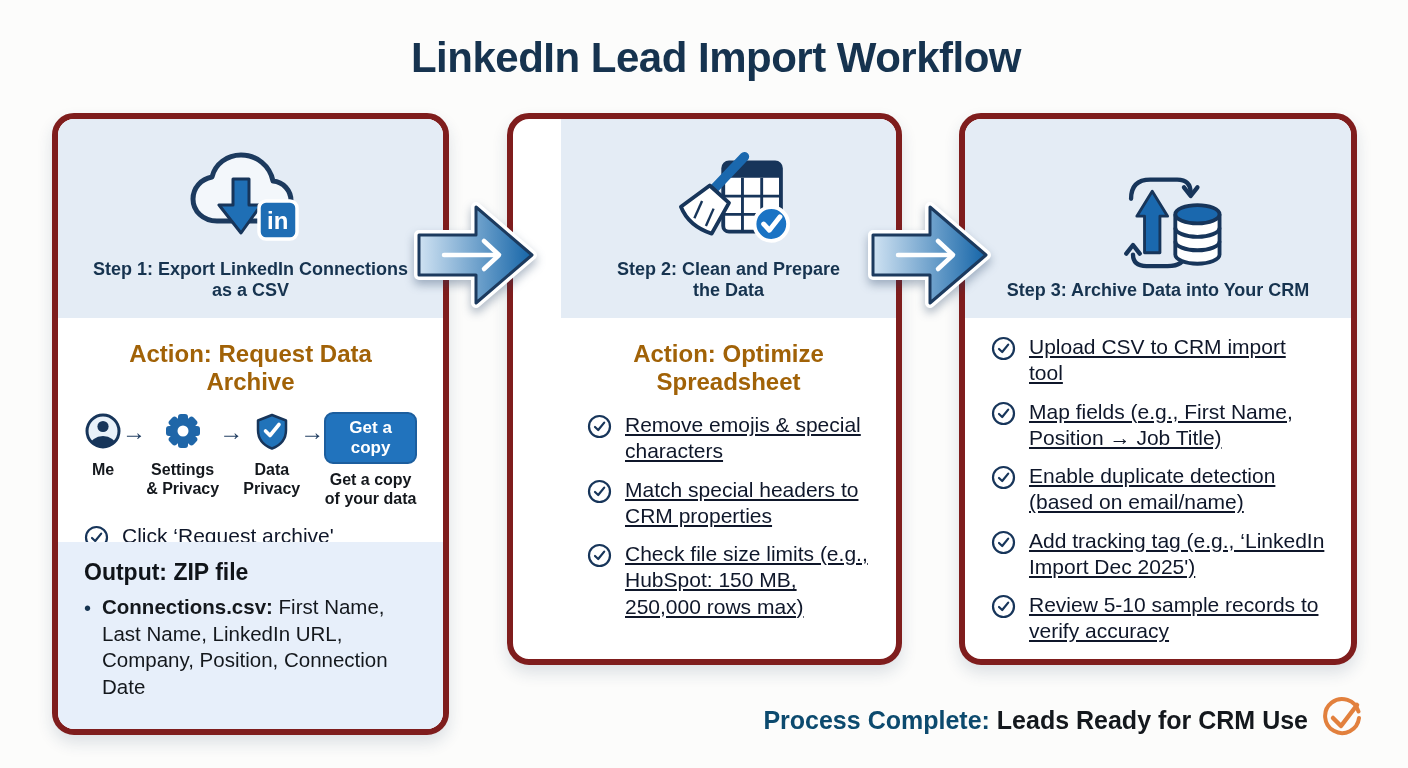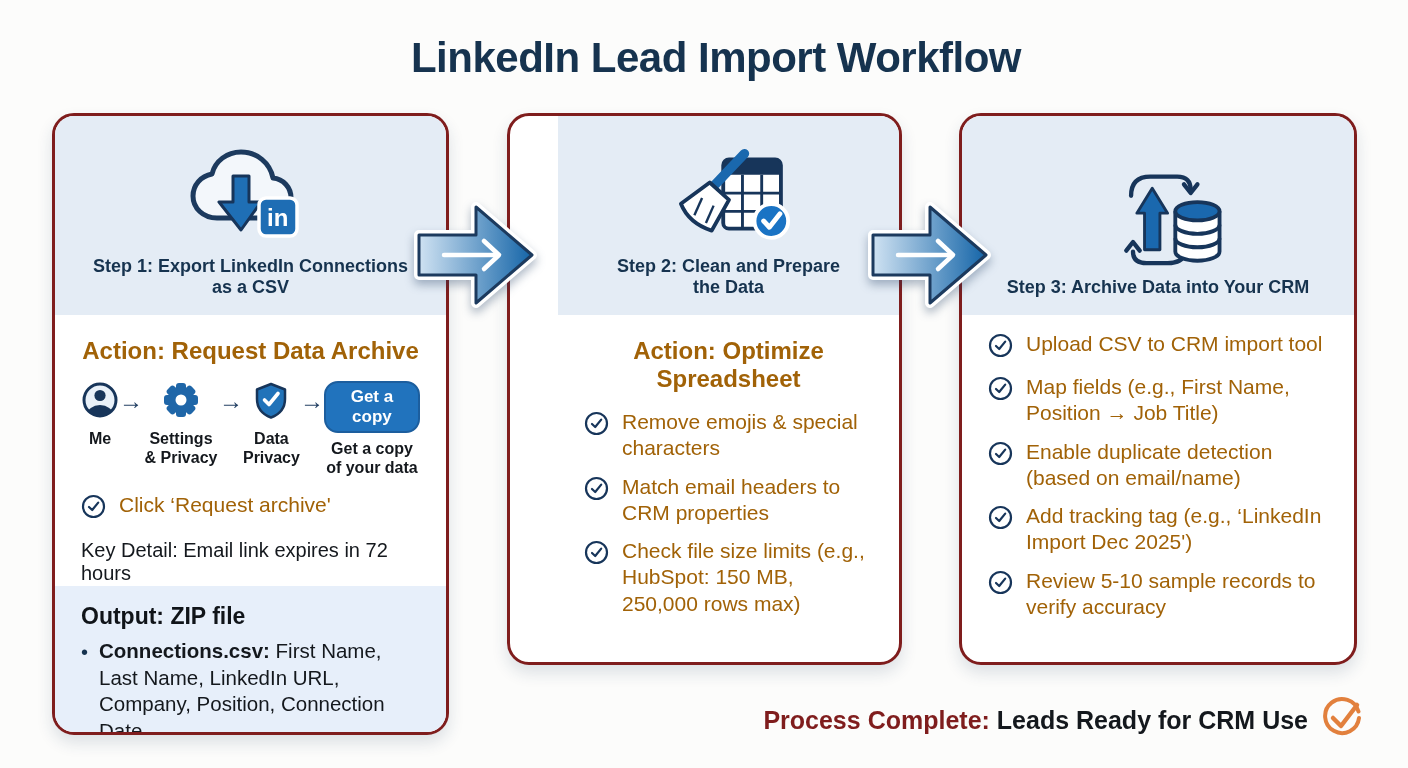--- a/index.html
+++ b/index.html
@@ -15,21 +15,21 @@
 
   .main-title {
     position:absolute; top:34px; left:0; width:100%;
     text-align:center; font-size:42px; font-weight:bold;
     color:#16334f; letter-spacing:-0.5px;padding-left:24px;
   }
 
   .card {
     position:absolute; top:113px;
     background:#ffffff;
-    border:3px solid #7f1d1d;
+    border:6px solid #7f1d1d;
     border-radius:22px;
     overflow:hidden;
     box-shadow:0 8px 16px rgba(28,58,94,0.14);
   }
   #card-1 { left:52px;  width:397px; height:622px; }
   #card-2 { left:507px; width:395px; height:552px;padding-left:48px; }
   #card-3 { left:959px; width:398px; height:552px; }
 
   .card-header {
     height:199px; background:#e4ecf5;
@@ -50,51 +50,51 @@
     color:#a16207; margin:6px 0 16px 0;
   }
 
   
   .flow-row { display:flex; align-items:flex-start; justify-content:space-between; margin:4px 0 14px 0; }
   .flow-item { display:flex; flex-direction:column; align-items:center; }
   .flow-label { font-size:16px; font-weight:600; color:#14181d; text-align:center; line-height:1.18; margin-top:7px; }
   .flow-arrow { font-size:24px; color:#1c3a5e; padding-top:6px; font-weight:bold; }
   .copy-btn {
     background:#2173bd; color:#fff; font-weight:bold; font-size:17px;
-    border:2px solid #1c5e9e; border-radius:14px; padding:4px 12px;
+    border:2px solid #1c5e9e; border-radius:9px; padding:4px 12px;
     font-family:"Liberation Sans", sans-serif; cursor:pointer;
   }
 
   .checklist { list-style:none; }
   .check-item { display:flex; align-items:flex-start; gap:13px; margin-bottom:12px; }
-  .check-item .txt { font-size:21px; line-height:1.25; color:#a16207; }
+  .check-item .txt { font-size:21px; line-height:1.25; color:#0f172a;text-decoration:underline; }
   .check-item svg { flex:0 0 auto; margin-top:2px; }
 
   .key-detail { font-size:20px; color:#14181d; margin-top:16px; }
 
   .card-footer {
-    position:absolute; left:0; right:0; bottom:0; height:146px;
+    position:absolute; left:0; right:0; bottom:0; height:187px;
     background:#e7effa; padding:17px 26px 0 26px;
   }
   .footer-heading { font-size:23px; font-weight:bold; color:#101419; margin-bottom:8px; }
   .footer-bullet { display:flex; gap:11px; font-size:20.5px; line-height:1.3; }
   .footer-bullet .dot { color:#16334f; font-size:20px; padding-top:1px; }
   .bold { font-weight:bold; }
 
   .connector { position:absolute; top:198px; width:124px; height:114px; }
   #connector-1 { left:414px; }
   #connector-2 { left:868px; }
   .connector svg { filter:drop-shadow(0 5px 5px rgba(28,58,94,0.35)); }
 
   .complete-row {
     position:absolute; top:696px; right:44px;
     display:flex; align-items:center; gap:12px;
   }
   .complete-text { font-size:25px; font-weight:bold; color:#14181d; white-space:pre; }
-  .complete-text .orange { color:#7f1d1d; }
+  .complete-text .orange { color:#0c4a6e; }
 </style>
 </head>
 <body>
 
 <div class="canvas">
 
   <h1 class="main-title">LinkedIn Lead Import Workflow</h1>
 
   <div class="card" id="card-1">
     <div class="card-header">
@@ -210,21 +210,21 @@
                 <circle cx="12.5" cy="12.5" r="10.5" fill="#ffffff" stroke="#17355a" stroke-width="2.2"></circle>
                 <polyline points="8,13 11.2,16 17.2,8.6" fill="none" stroke="#17355a" stroke-width="2.2" stroke-linecap="round" stroke-linejoin="round"></polyline>
               </svg></span>
           <span class="txt">Remove emojis &amp; special characters</span>
         </li>
         <li class="check-item">
           <span><svg width="25" height="25" viewBox="0 0 25 25">
                 <circle cx="12.5" cy="12.5" r="10.5" fill="#ffffff" stroke="#17355a" stroke-width="2.2"></circle>
                 <polyline points="8,13 11.2,16 17.2,8.6" fill="none" stroke="#17355a" stroke-width="2.2" stroke-linecap="round" stroke-linejoin="round"></polyline>
               </svg></span>
-          <span class="txt">Match email headers to CRM properties</span>
+          <span class="txt">Match special headers to CRM properties</span>
         </li>
         <li class="check-item">
           <span><svg width="25" height="25" viewBox="0 0 25 25">
                 <circle cx="12.5" cy="12.5" r="10.5" fill="#ffffff" stroke="#17355a" stroke-width="2.2"></circle>
                 <polyline points="8,13 11.2,16 17.2,8.6" fill="none" stroke="#17355a" stroke-width="2.2" stroke-linecap="round" stroke-linejoin="round"></polyline>
               </svg></span>
           <span class="txt">Check file size limits (e.g., HubSpot: 150 MB, 250,000 rows max)</span>
         </li>
       </ul>
 

